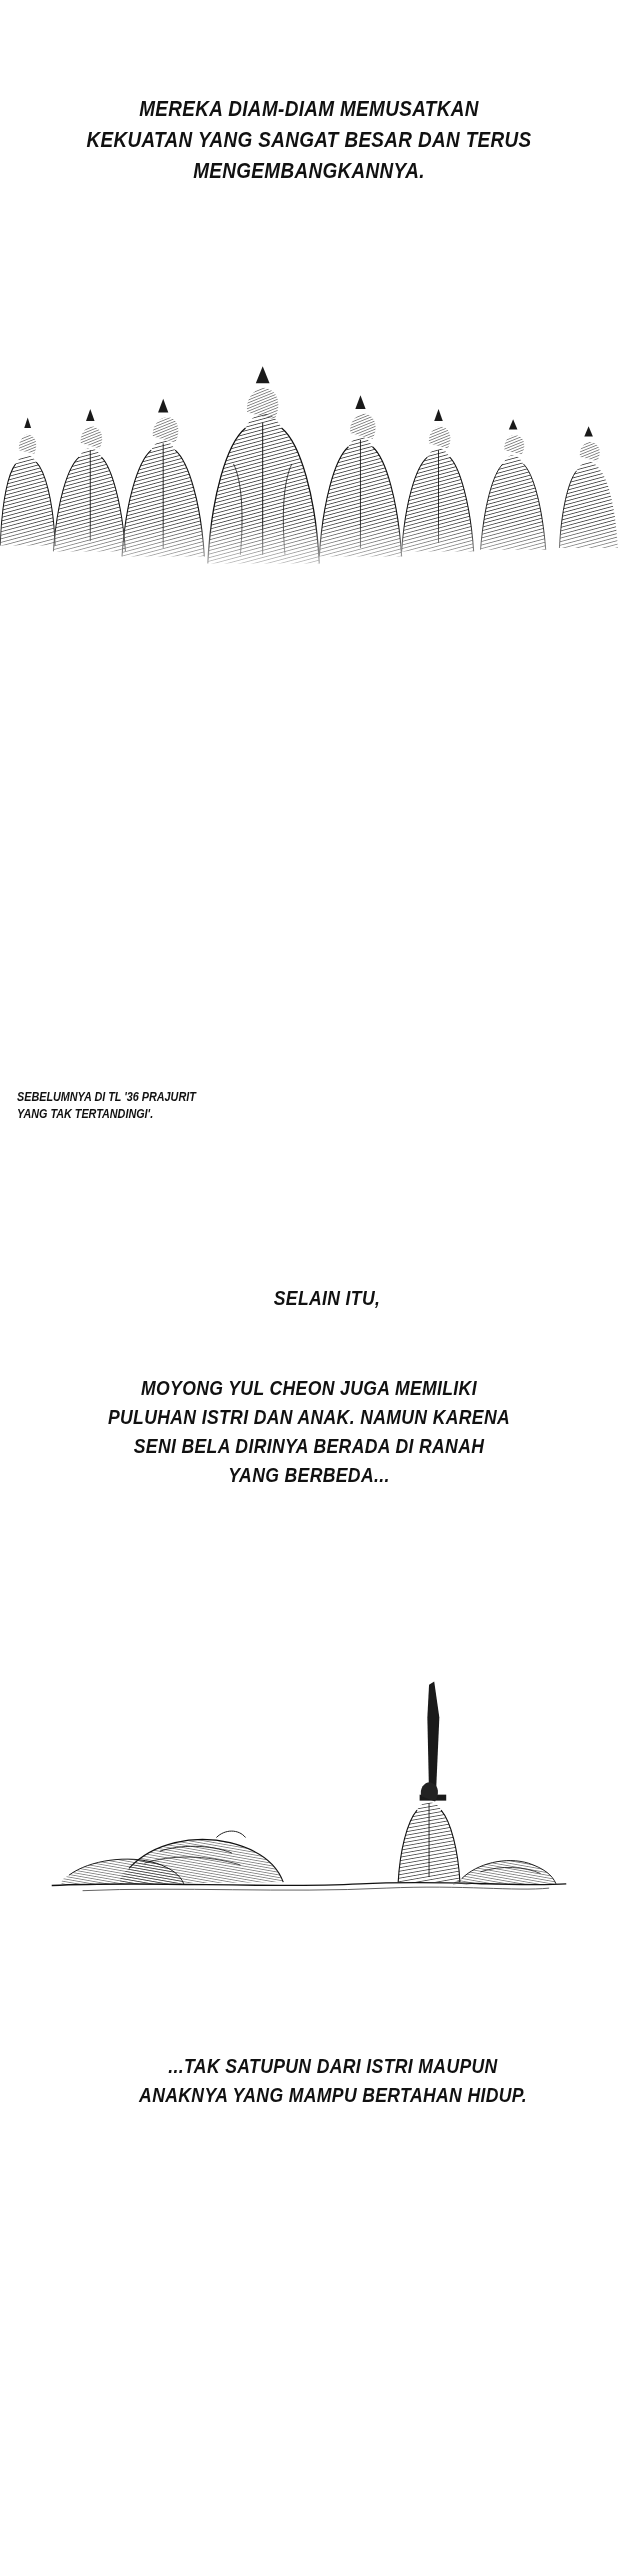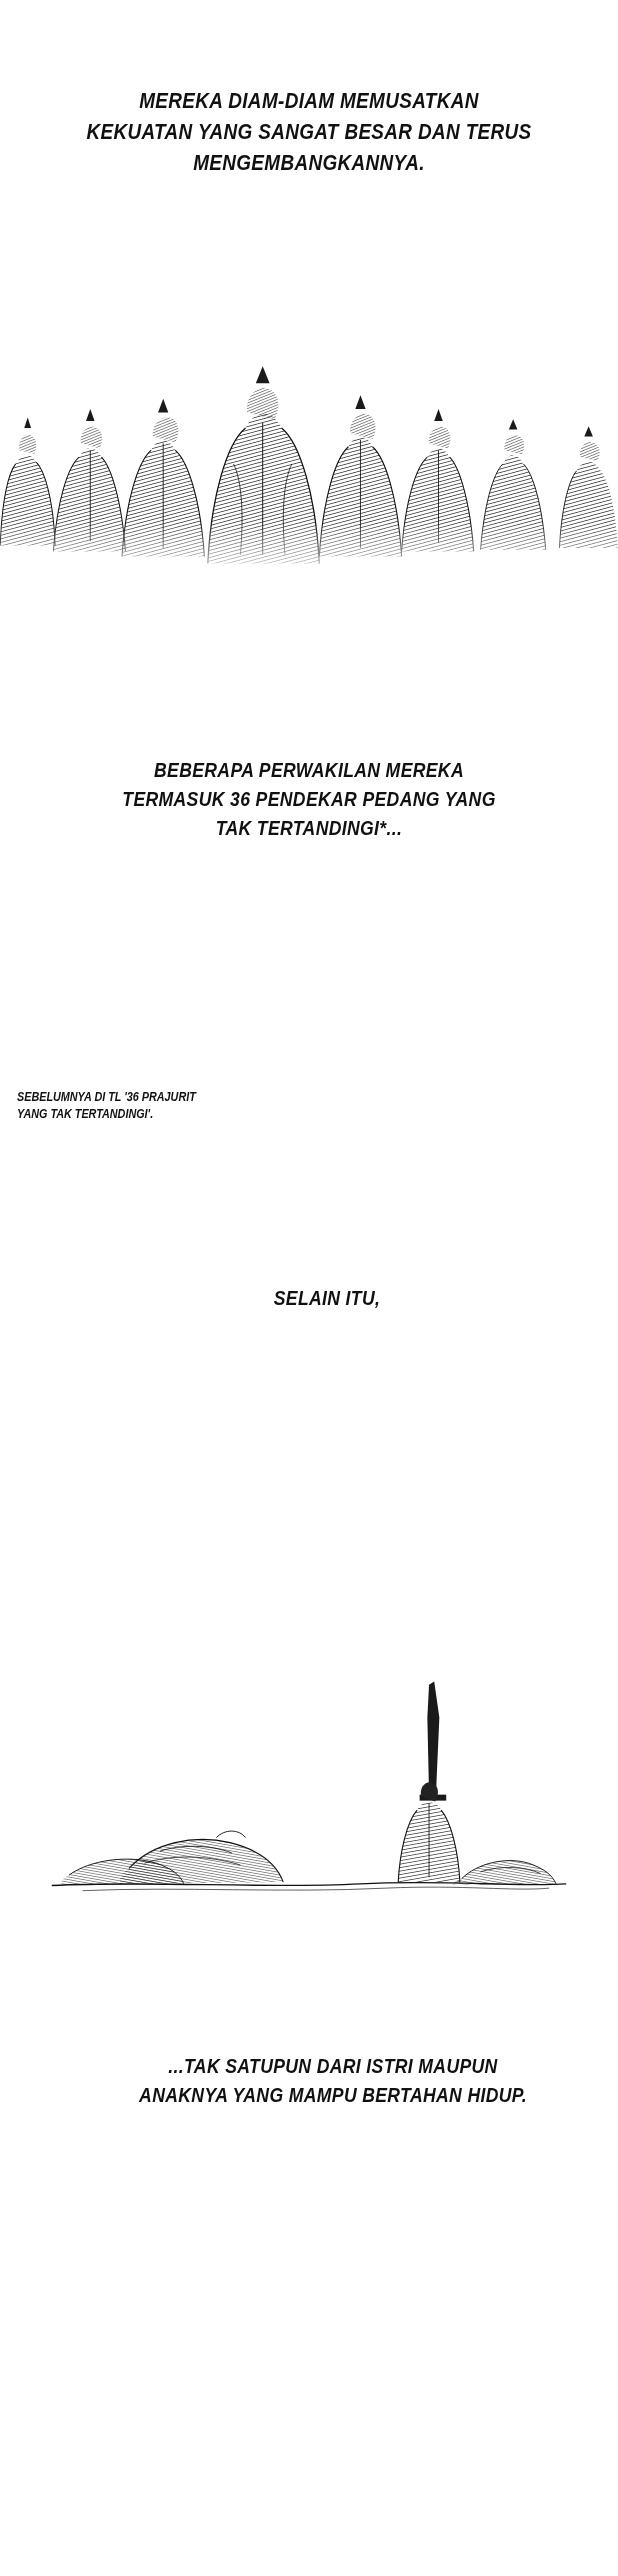--- a/index.html
+++ b/index.html
@@ -61,21 +61,21 @@
     left: 0;
     width: 618px;
   }
   .art svg { display: block; }
 </style>
 </head>
 <body>
 
 <div class="page">
 
-  <div class="block" style="top:86px;">
+  <div class="block" style="top:94px;">
     <div class="cap cap-lg">
       <span class="line">MEREKA DIAM-DIAM MEMUSATKAN</span>
       <span class="line">KEKUATAN YANG SANGAT BESAR DAN TERUS</span>
       <span class="line">MENGEMBANGKANNYA.</span>
     </div>
   </div>
 
   <div class="art" style="top:361px;height:223px;">
     <svg width="618" height="223" viewBox="0 0 720 260" xmlns="http://www.w3.org/2000/svg" aria-hidden="true">
       <defs>
@@ -159,40 +159,41 @@
         <path d="M672 128 C 662 140, 654 176, 652 218 L 720 218 C 718 176, 710 140, 700 128 C 692 114, 680 114, 672 128 Z" fill="url(#hatch)"></path>
         <path d="M676 112 C 674 100, 684 92, 691 95 C 700 98, 701 108, 696 117 Z" fill="url(#hatch2)"></path>
         <path d="M681 88 L 686 76 L 691 88 Z" fill="#1a1a1a"></path>
         <path d="M672 128 C 662 140, 654 176, 652 218" fill="none" stroke="#111" stroke-width="1.1"></path>
       </g>
 
       <rect x="0" y="0" width="720" height="260" fill="url(#fade)"></rect>
     </svg>
   </div>
 
-  <div class="block" style="top:756px;">
-    <div class="cap cap-md">
-      <span class="line">BEBERAPA PERWAKILAN MEREKA</span>
-      <span class="line">TERMASUK 36 PENDEKAR PEDANG YANG</span>
-      <span class="line">TAK TERTANDINGI*...</span>
-    </div>
-  </div>
 
 
   <div class="note" style="top:1089px; left:17px;">
     <span class="line">SEBELUMNYA DI TL '36 PRAJURIT</span>
     <span class="line">YANG TAK TERTANDINGI'.</span>
   </div>
 
   <div class="block" style="top:1284px;padding-left:18px;">
     <div class="cap cap-md">
       <span class="line">SELAIN ITU,</span>
     </div>
   </div>
 
+  <div class="block" style="top:1374px;">
+    <div class="cap cap-md">
+      <span class="line">MOYONG YUL CHEON JUGA MEMILIKI</span>
+      <span class="line">PULUHAN ISTRI DAN ANAK. NAMUN KARENA</span>
+      <span class="line">SENI BELA DIRINYA BERADA DI RANAH</span>
+      <span class="line">YANG BERBEDA...</span>
+    </div>
+  </div>
 
   <div class="art" style="top:1666px;height:283px;">
     <svg width="618" height="283" viewBox="0 0 720 330" xmlns="http://www.w3.org/2000/svg" aria-hidden="true">
       <defs>
         <pattern id="hatch3" width="4" height="4" patternUnits="userSpaceOnUse" patternTransform="rotate(80)">
           <line x1="0" y1="0" x2="0" y2="4" stroke="#1c1c1c" stroke-width="1.5"></line>
         </pattern>
         <pattern id="hatch4" width="3" height="3" patternUnits="userSpaceOnUse" patternTransform="rotate(10)">
           <line x1="0" y1="0" x2="3" y2="0" stroke="#222" stroke-width="1.1"></line>
         </pattern>

